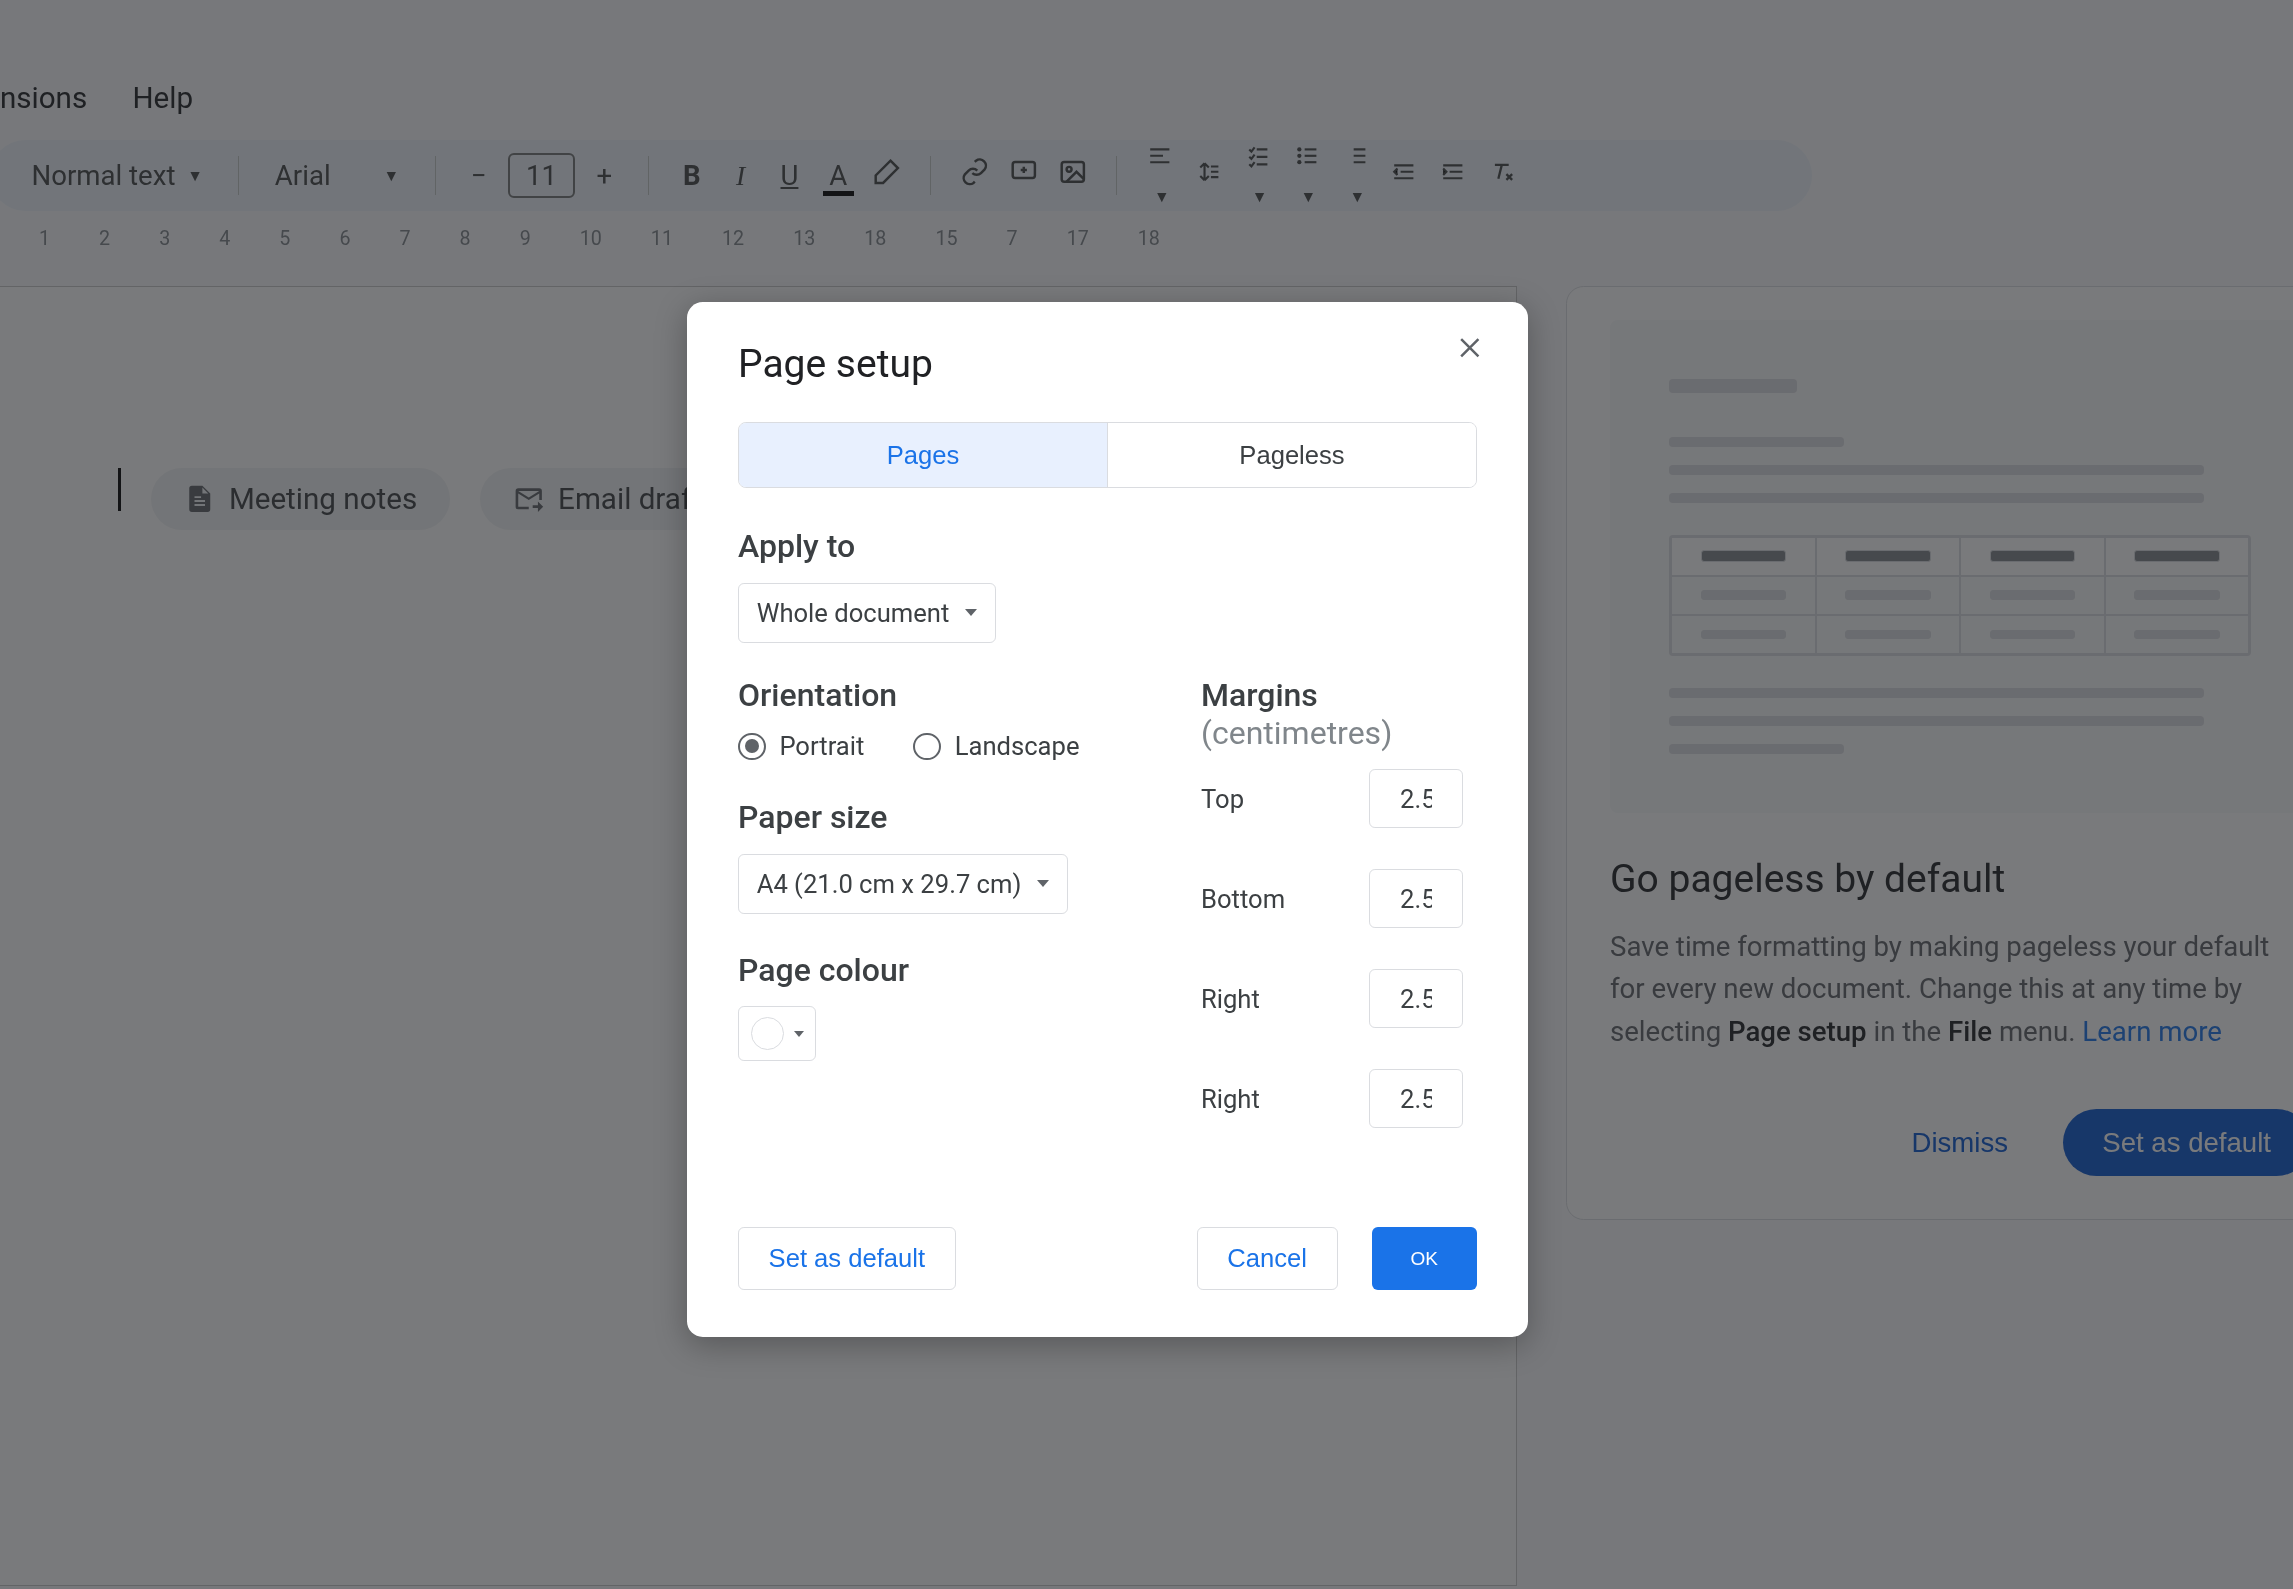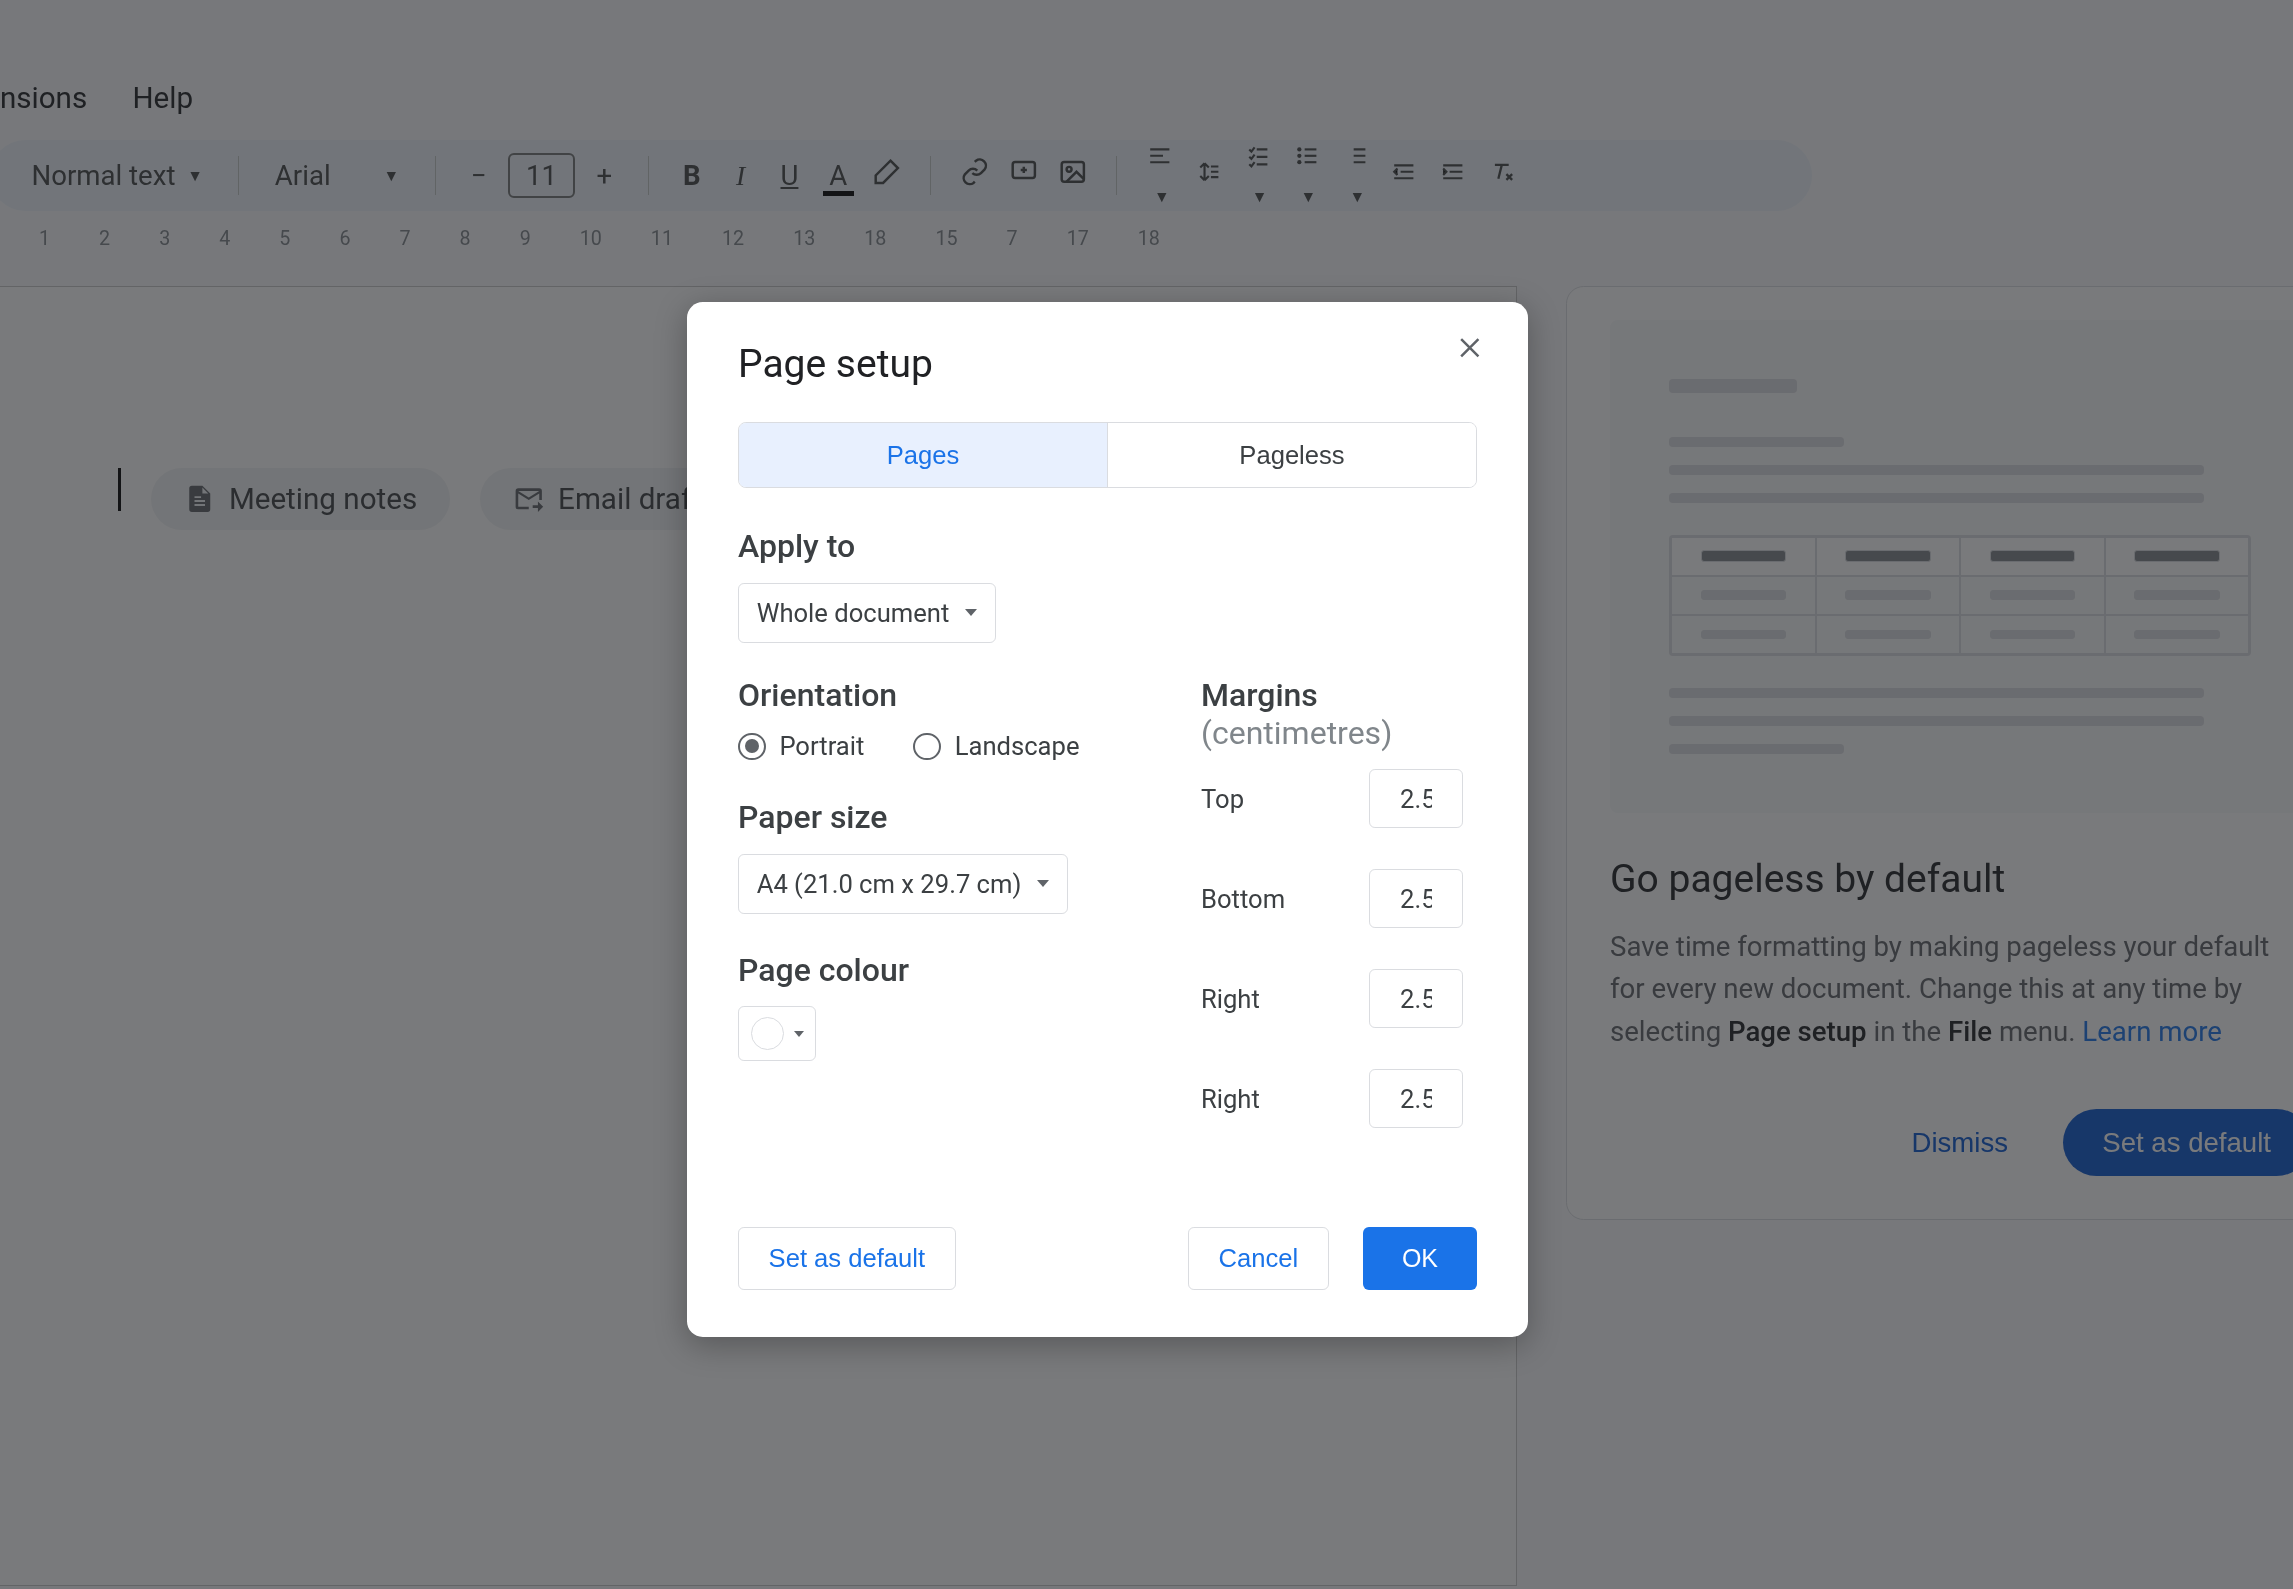--- a/index.html
+++ b/index.html
@@ -239,21 +239,21 @@
     margin-top: 99px;
   }
   .dialog-actions .right { display:flex; gap:34px;}
   .btn-outline {
     border:1px solid #dadce0; background:#fff; color:#1a73e8;
     font-size:25.6px; font-weight:500; padding:15.8px 29.6px;
     border-radius:5.9px; cursor:pointer;
   }
   .btn-fill {
     border:none; background:#1a73e8; color:#fff;
-    font-size:25px; font-weight:500; padding:15.8px 39px;
+    font-size:19px; font-weight:500; padding:15.8px 39px;
     border-radius:5.9px; cursor:pointer;
   }
 </style>
 </head>
 <body>
 
 <div class="bg">
   <div class="menubar">
     <span>ensions</span>
     <span>Help</span>

